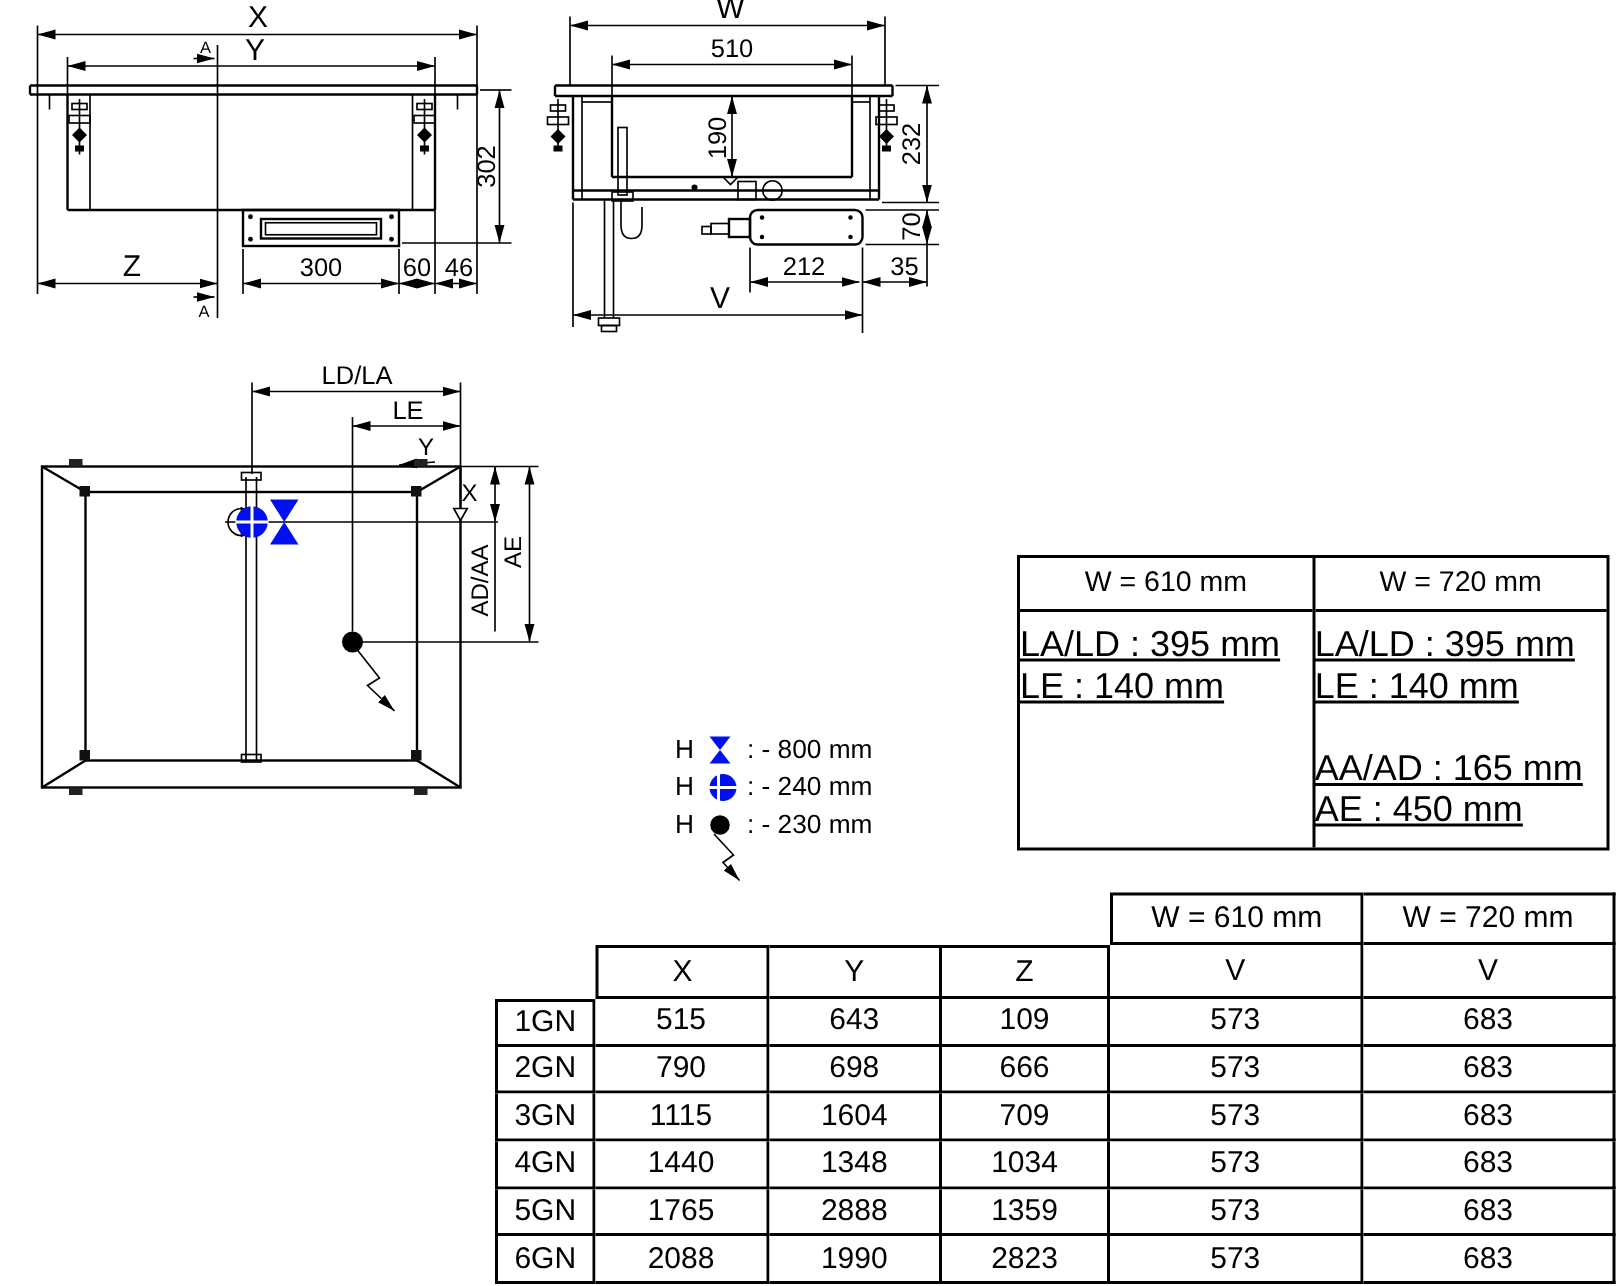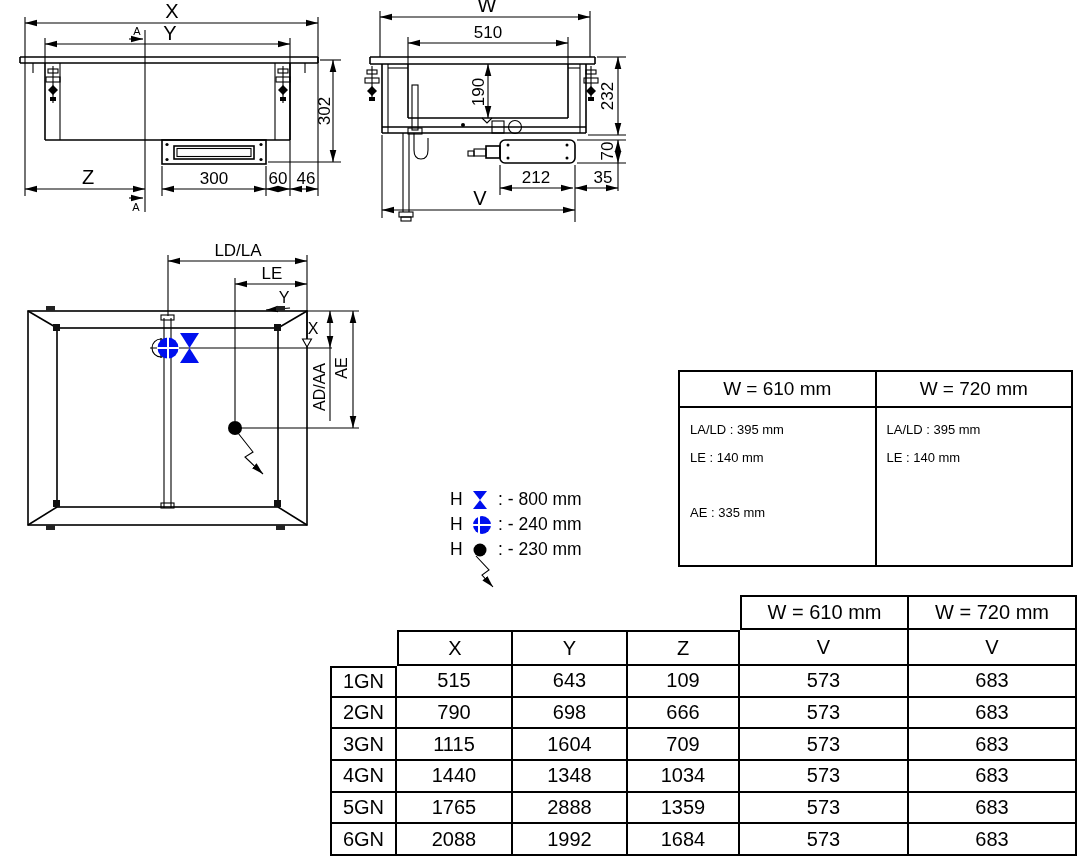--- a/index.html
+++ b/index.html
@@ -14,21 +14,21 @@
   .tS{font-size:16px;text-anchor:middle;}
   .tA{font-size:11px;text-anchor:middle;}
   .blue{fill:#0010ee;}
   
   .conn{position:absolute;left:678px;top:370px;width:395px;height:197px;border:2px solid #000;
         display:flex;box-sizing:border-box;background:#fff;}
   .conn-col{flex:1;display:flex;flex-direction:column;}
   .conn-col.second{border-left:2px solid #000;}
   .conn-hd{height:34px;border-bottom:2px solid #000;display:flex;align-items:center;
            justify-content:center;font-size:19px;flex:0 0 auto;}
-  .conn-bd{padding:8px 0 0 10px;font-size:13px;line-height:27.5px;}
+  .conn-bd{padding:8px 0 0 0;font-size:24px;line-height:27.5px;text-decoration:underline;}
   .conn-line{min-height:27.5px;white-space:nowrap;}
   
   .size{position:absolute;left:330px;top:595px;display:grid;
         grid-template-columns:67px 116px 115px 112px 169px 168px;
         grid-template-rows:35px 36px repeat(6,31.7px);font-size:20px;}
   .sc{display:flex;align-items:center;justify-content:center;
       border-right:2px solid #000;border-bottom:2px solid #000;box-sizing:border-box;background:#fff;}
   .sc.e{border:none;background:transparent;}
   .bt{border-top:2px solid #000;}
   .bl{border-left:2px solid #000;}
@@ -328,29 +328,30 @@
 </div>
 
 
 <div class="conn">
   <div class="conn-col">
     <div class="conn-hd">W = 610 mm</div>
     <div class="conn-bd">
       <div class="conn-line">LA/LD : 395 mm</div>
       <div class="conn-line">LE : 140 mm</div>
       <div class="conn-line"></div>
-      <div class="conn-line">AE : 335 mm</div>
     </div>
   </div>
   <div class="conn-col second">
     <div class="conn-hd">W = 720 mm</div>
     <div class="conn-bd">
       <div class="conn-line">LA/LD : 395 mm</div>
       <div class="conn-line">LE : 140 mm</div>
       <div class="conn-line"></div>
+      <div class="conn-line">AA/AD : 165 mm</div>
+      <div class="conn-line">AE : 450 mm</div>
     </div>
   </div>
 </div>
 
 
 <div class="size">
 
   <div class="sc e" style="grid-column:1/5"></div>
   <div class="sc bt bl">W = 610 mm</div>
   <div class="sc bt">W = 720 mm</div>
@@ -392,19 +393,19 @@
 
   <div class="sc bl">5GN</div>
   <div class="sc">1765</div>
   <div class="sc">2888</div>
   <div class="sc">1359</div>
   <div class="sc">573</div>
   <div class="sc">683</div>
 
   <div class="sc bl">6GN</div>
   <div class="sc">2088</div>
-  <div class="sc">1992</div>
-  <div class="sc">1684</div>
+  <div class="sc">1990</div>
+  <div class="sc">2823</div>
   <div class="sc">573</div>
   <div class="sc">683</div>
 </div>
 
 </div>
 
 </body></html>

